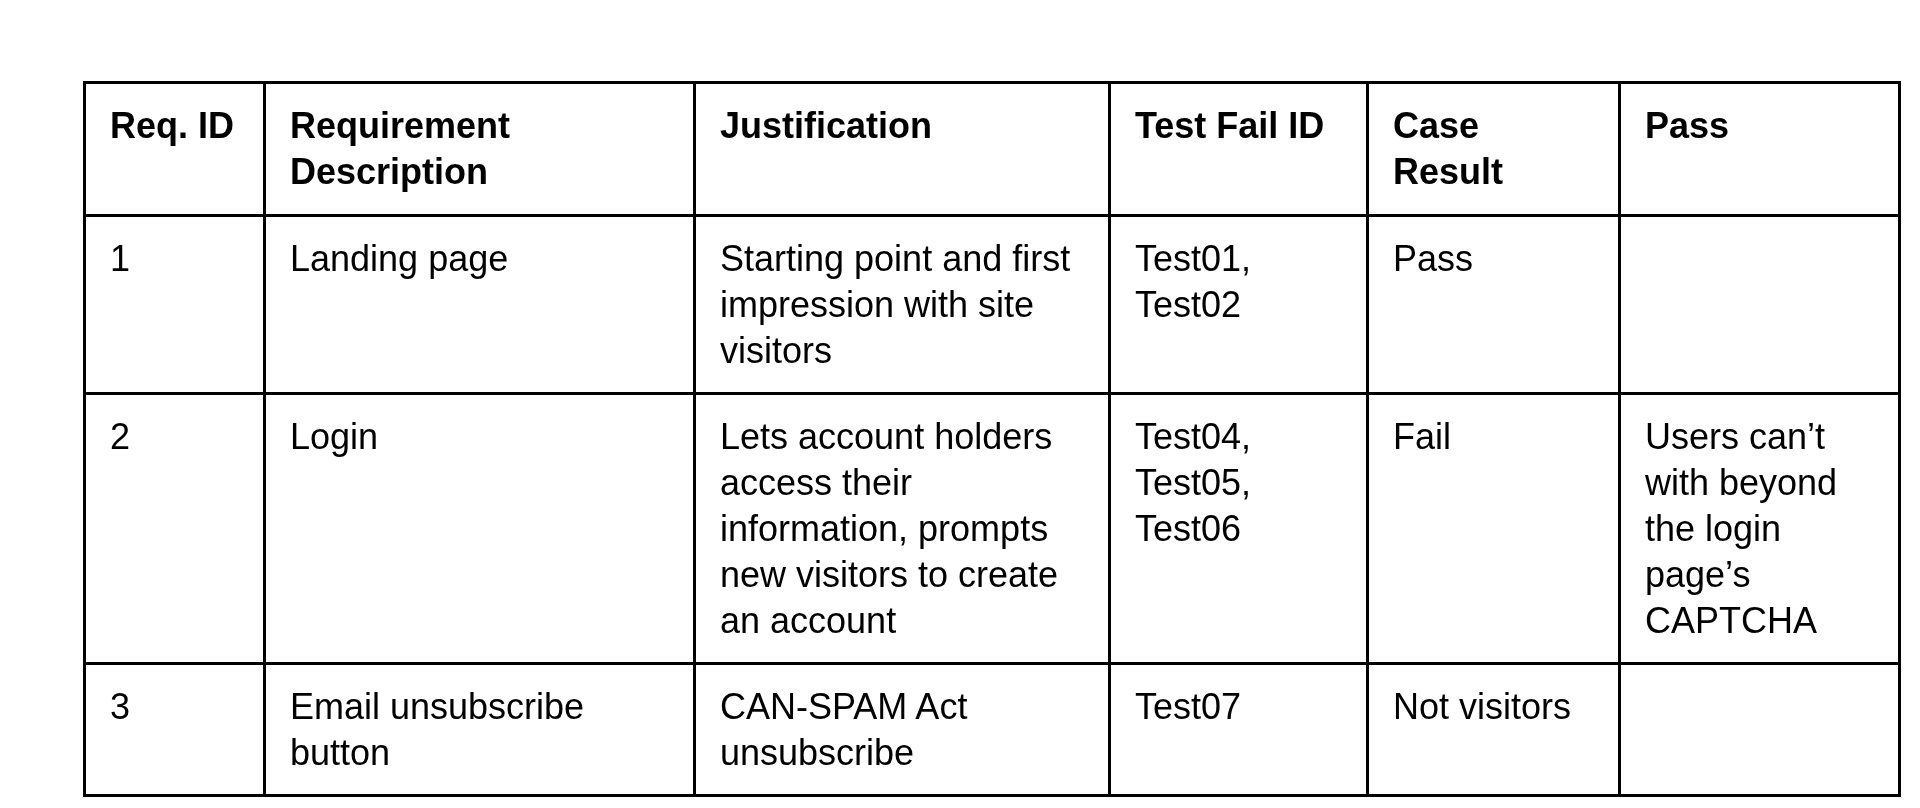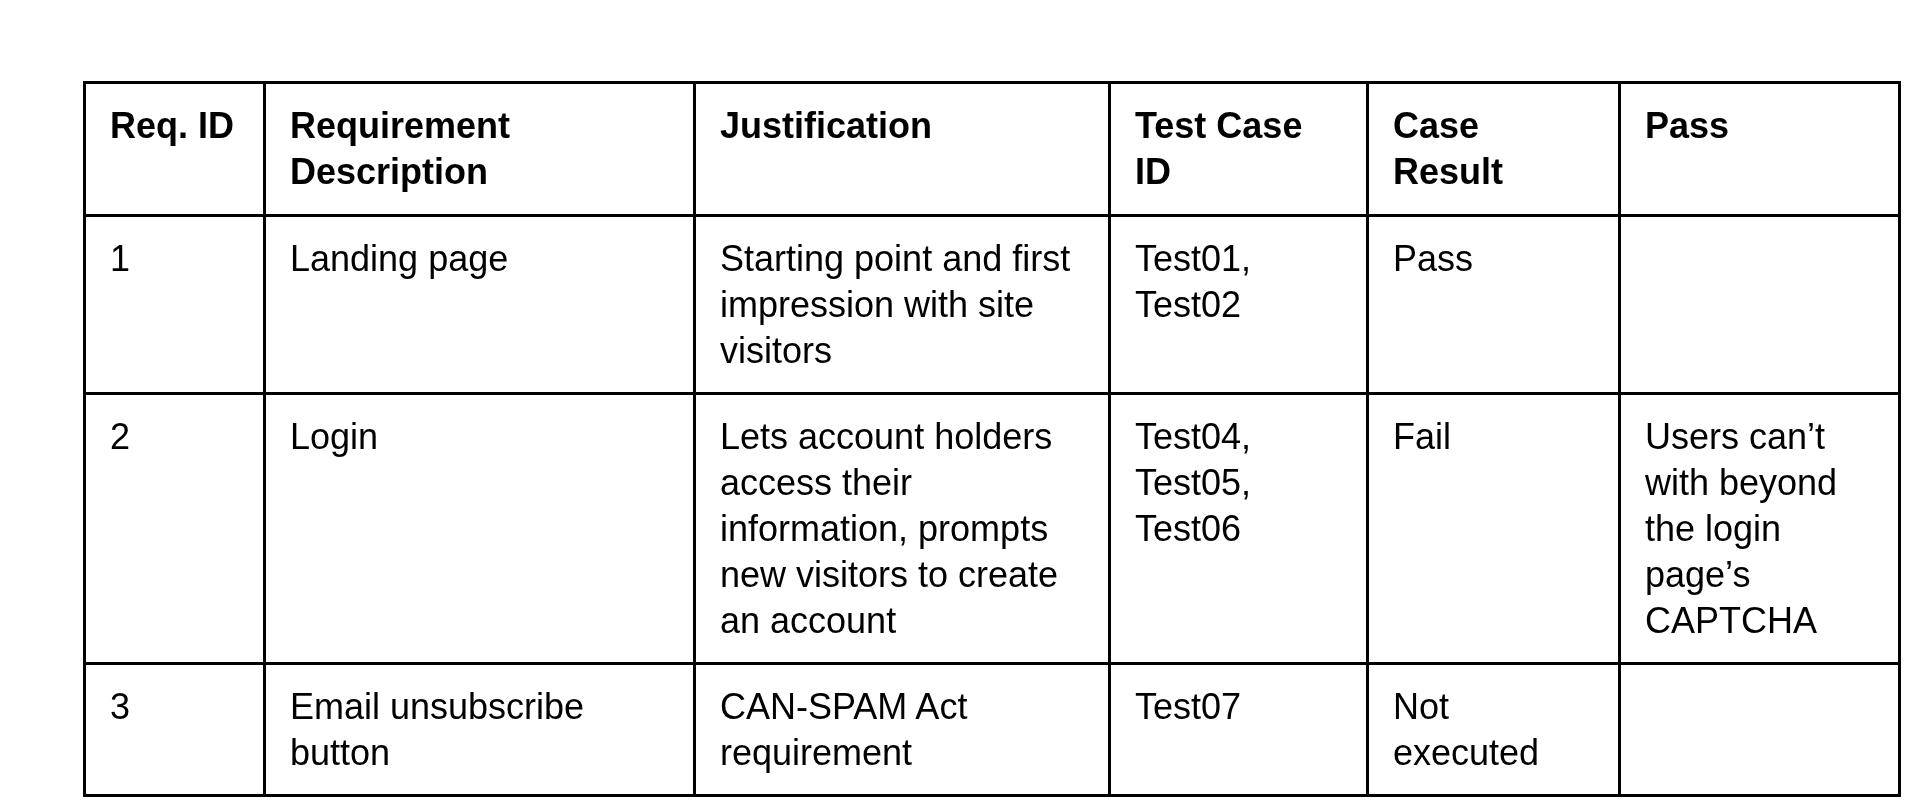--- a/index.html
+++ b/index.html
@@ -57,21 +57,21 @@
       <col class="c-just">
       <col class="c-tcid">
       <col class="c-result">
       <col class="c-notes">
     </colgroup>
     <thead>
       <tr class="header-row">
         <th>Req. ID</th>
         <th>Requirement Description</th>
         <th>Justification</th>
-        <th>Test Case ID</th>
+        <th>Test Fail ID</th>
         <th>Case Result</th>
         <th>Pass</th>
       </tr>
     </thead>
     <tbody>
       <tr class="row-1">
         <td>1</td>
         <td>Landing page</td>
         <td>Starting point and first impression with site visitors</td>
         <td>Test01, Test02</td>
@@ -82,20 +82,20 @@
         <td>2</td>
         <td>Login</td>
         <td>Lets account holders access their information, prompts new visitors to create an account</td>
         <td>Test04, Test05, Test06</td>
         <td>Fail</td>
         <td>Users can’t with beyond the login page’s CAPTCHA</td>
       </tr>
       <tr class="row-3">
         <td>3</td>
         <td>Email unsubscribe button</td>
-        <td>CAN-SPAM Act requirement</td>
+        <td>CAN-SPAM Act unsubscribe</td>
         <td>Test07</td>
-        <td>Not executed</td>
+        <td>Not visitors</td>
         <td></td>
       </tr>
     </tbody>
   </table>
 </div>
 
 </body></html>

